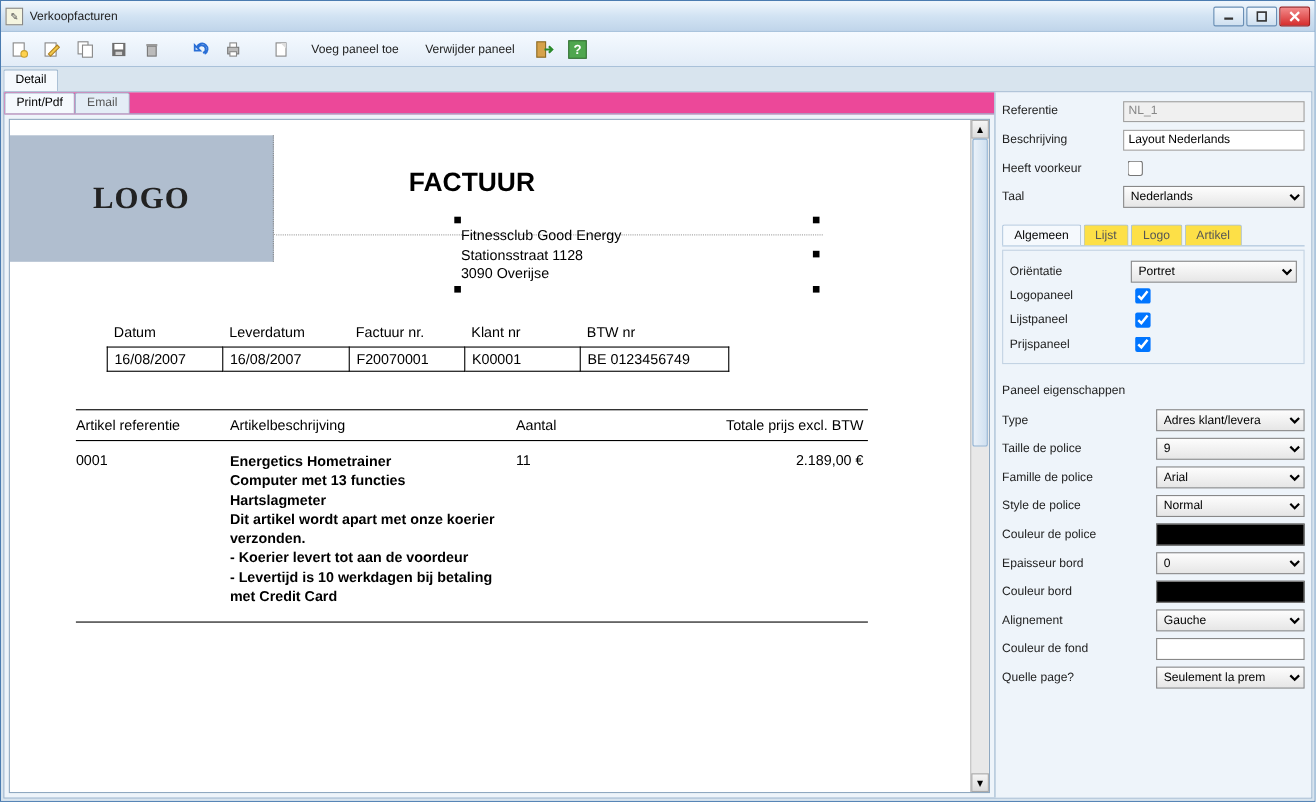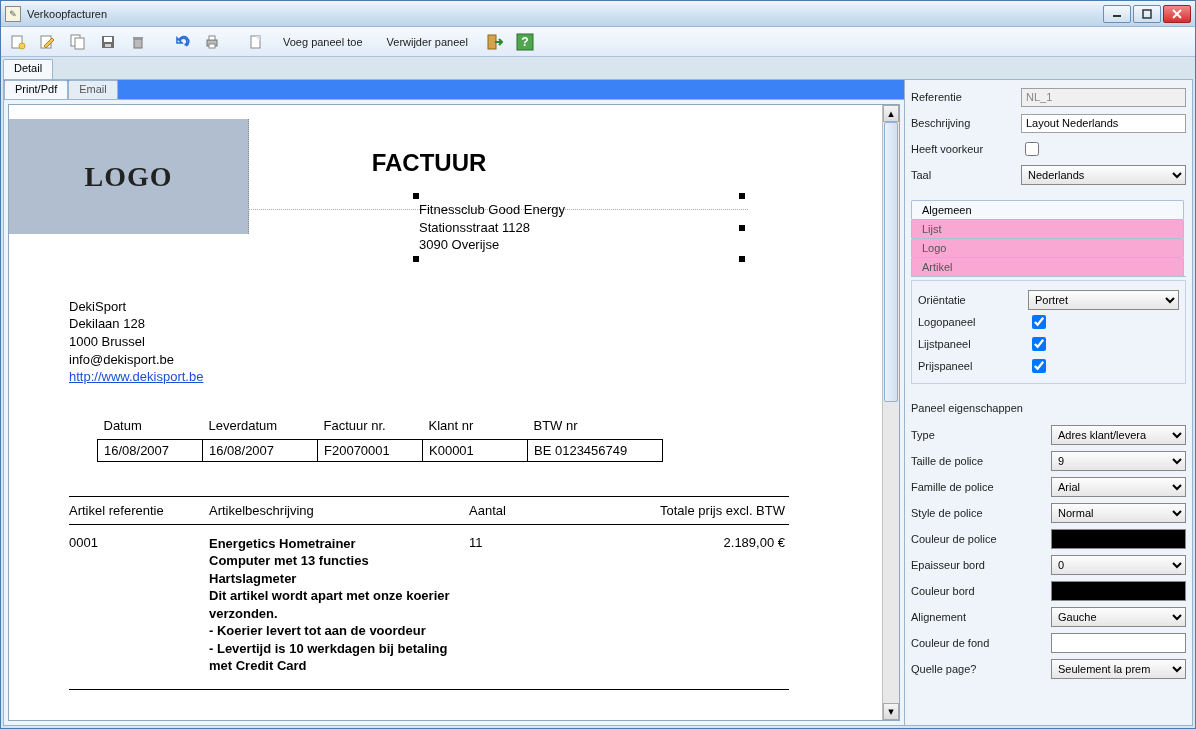--- a/index.html
+++ b/index.html
@@ -97,21 +97,21 @@
   .left-pane {
     flex:1;
     display:flex;
     flex-direction:column;
     min-width:0;
   }
   .inner-tabs {
     display:flex;
     height:20px;
     border-bottom:1px solid #9cb5cd;
-    background:#3b82f6;
+    background:#ec4899;
   }
   .inner-tab {
     border:1px solid #9cb5cd;
     border-bottom:none;
     padding:2px 10px;
     background:#f5f9fd;
     font-size:11px;
     cursor:pointer;
     border-radius:2px 2px 0 0;
   }
@@ -248,28 +248,28 @@
   .form-select {
     flex:1;height:20px;
     border:1px solid #888;
     background:linear-gradient(to bottom,#fdfdfd,#e6e6e6);
     font-size:11px;
     font-family:inherit;
     padding:0 2px;
   }
   .form-check { width:14px;height:14px; }
   .tabs2 {
-    display:flex;margin-top:10px;border-bottom:1px solid #a9c1d9;gap:0;flex-direction:column;
+    display:flex;margin-top:10px;border-bottom:1px solid #a9c1d9;gap:0;
   }
   .tab2 {
     border:1px solid #a9c1d9;border-bottom:none;
     padding:3px 10px;background:#f5f9fd;font-size:11px;
     border-radius:2px 2px 0 0;margin-right:2px;cursor:pointer;
   }
-  .tab2.inactive{background:#f9a8d4;color:#555;}
+  .tab2.inactive{background:#fde047;color:#555;}
   .group {
     border:1px solid #c3d3e3;
     background:#eef4fa;
     padding:8px 6px 6px 6px;
     margin-top:-1px;
   }
   .section-title {
     margin:14px 0 6px 0;color:#222;
   }
   .color-swatch {
@@ -391,27 +391,20 @@
               <div class="invoice-title">FACTUUR</div>
               <div class="addr-box">
                 <div class="handle" style="left:-6px;top:-4px;"></div>
                 <div class="handle" style="right:-6px;top:-4px;"></div>
                 <div class="handle" style="right:-6px;top:50%;margin-top:-3px;"></div>
                 <div class="handle" style="left:-6px;bottom:-4px;"></div>
                 <div class="handle" style="right:-6px;bottom:-4px;"></div>
                 <div>Fitnessclub Good Energy</div>
                 <div>Stationsstraat 1128</div>
                 <div>3090 Overijse</div>
-              </div>
-              <div class="sender">
-                <div>DekiSport</div>
-                <div>Dekilaan 128</div>
-                <div>1000 Brussel</div>
-                <div>info@dekisport.be</div>
-                <a href="#">http://www.dekisport.be</a>
               </div>
               <table class="info-table">
                 <tbody>
                     <tr>
                   <th>Datum</th>
                   <th>Leverdatum</th>
                   <th>Factuur nr.</th>
                   <th>Klant nr</th>
                   <th>BTW nr</th>
                 </tr>

